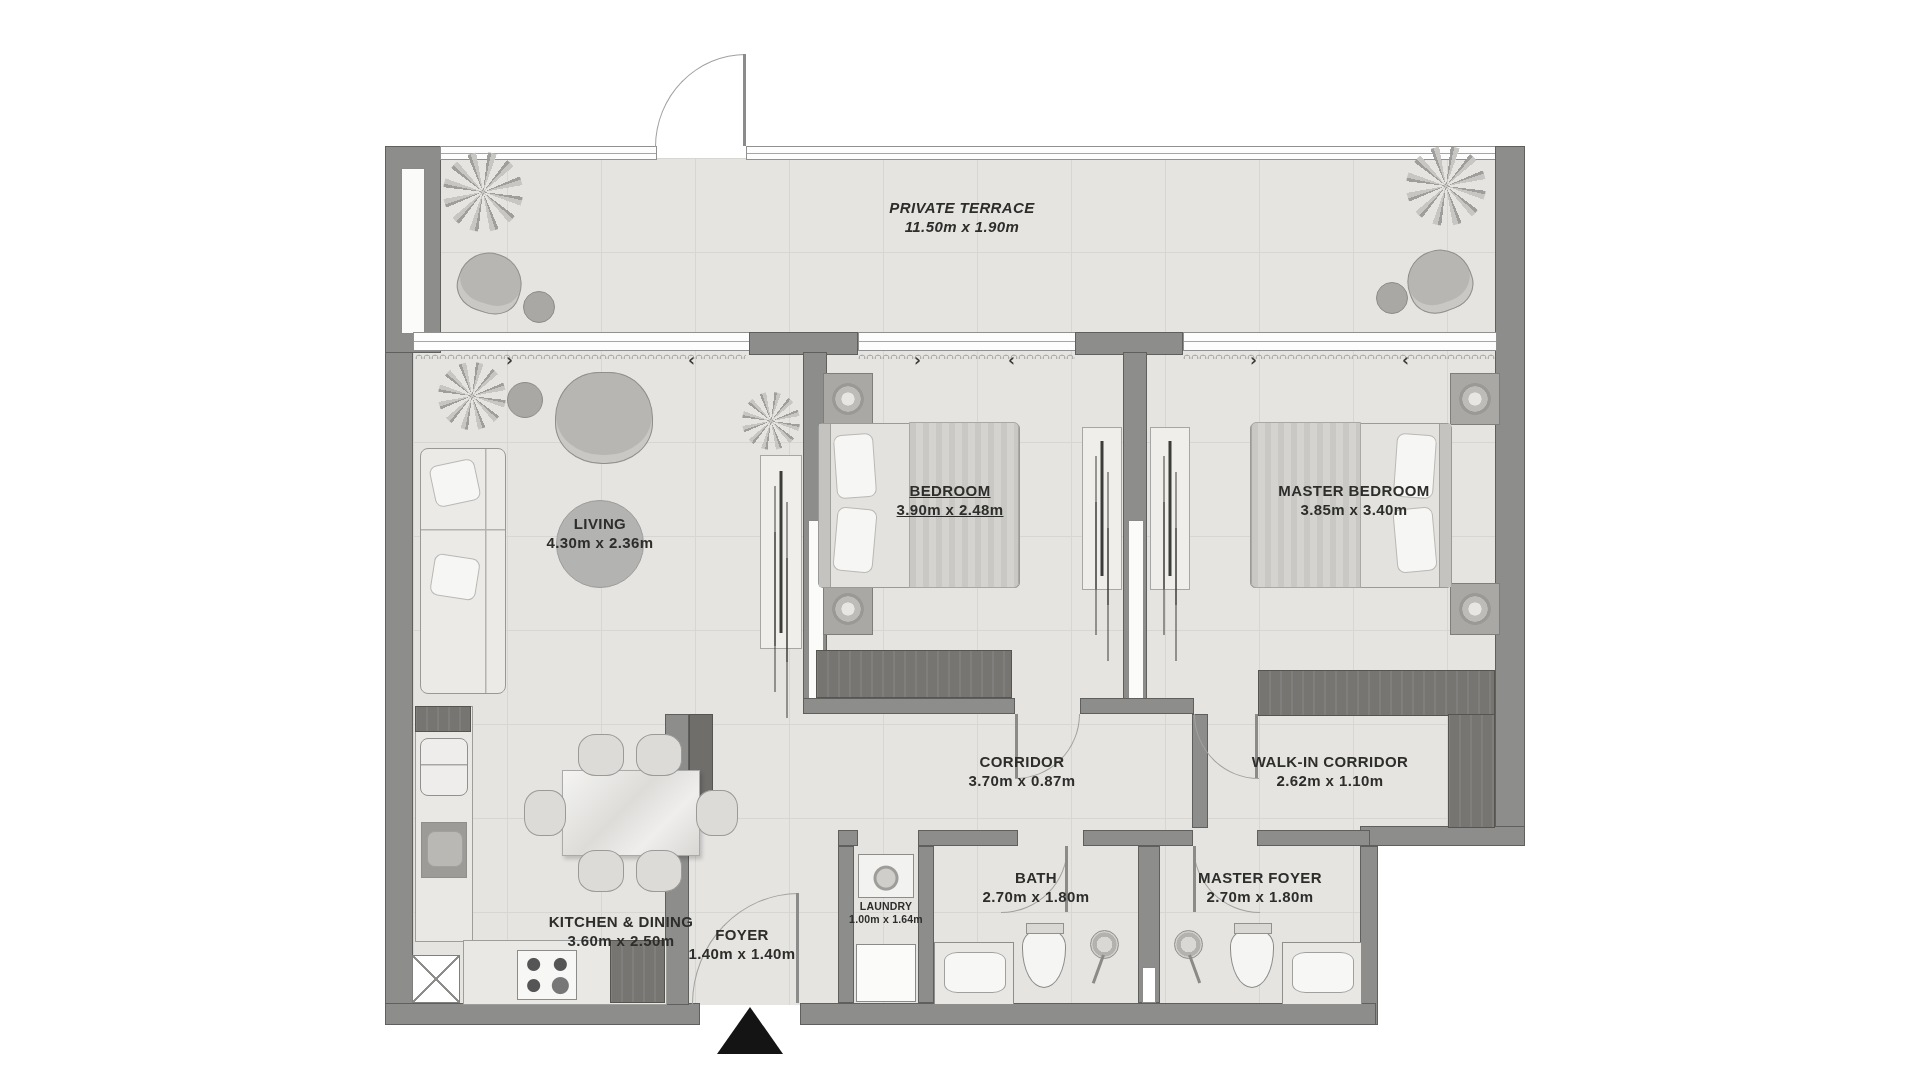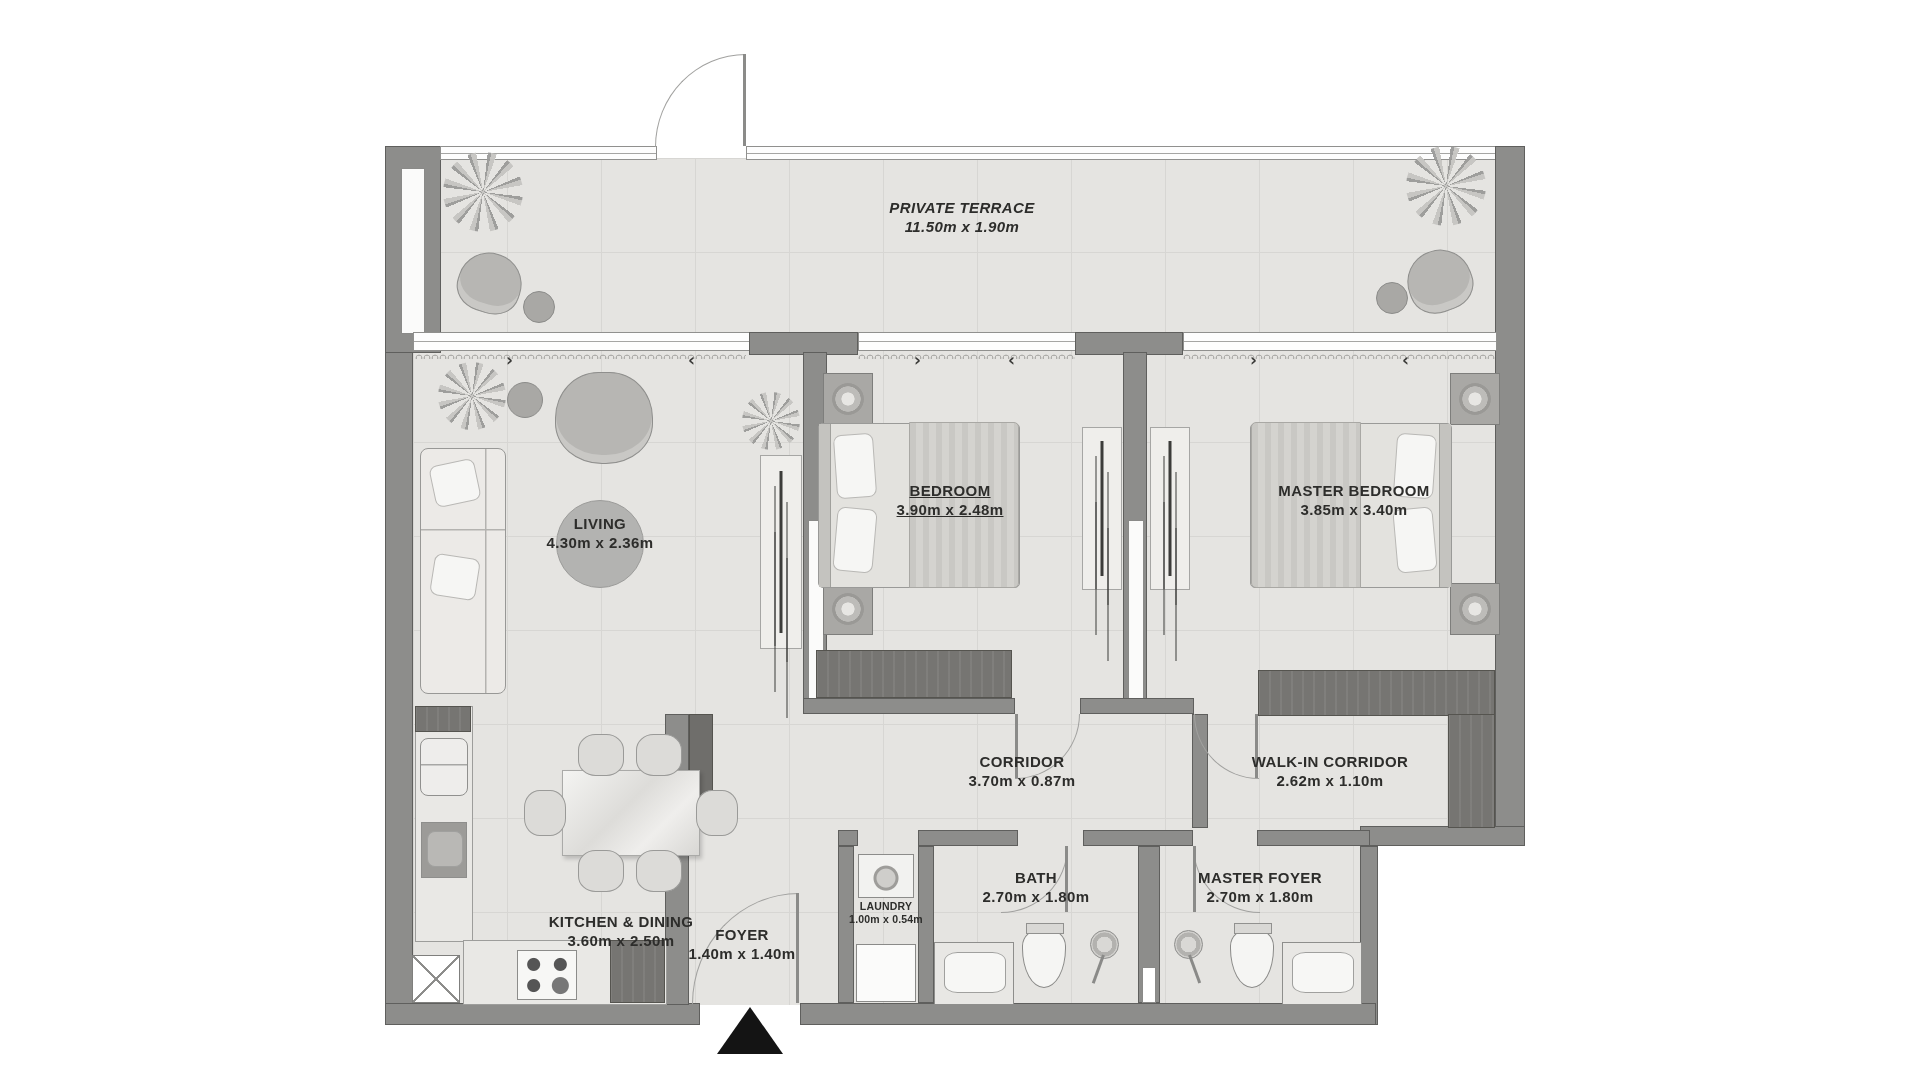--- a/index.html
+++ b/index.html
@@ -274,21 +274,21 @@
   <div class="rlabel" style="left:621px;top:893px;margin-top:19px;">
     <span>KITCHEN &amp; DINING</span><br>
     <span>3.60m x 2.50m</span>
   </div>
   <div class="rlabel" style="left:742px;top:925px;">
     <span>FOYER</span><br>
     <span>1.40m x 1.40m</span>
   </div>
   <div class="rlabel small" style="left:886px;top:900px;">
     <span>LAUNDRY</span><br>
-    <span>1.00m x 0.54m</span>
+    <span>1.00m x 1.64m</span>
   </div>
   <div class="rlabel" style="left:1036px;top:868px;">
     <span>BATH</span><br>
     <span>2.70m x 1.80m</span>
   </div>
   <div class="rlabel" style="left:1260px;top:868px;">
     <span>MASTER FOYER</span><br>
     <span>2.70m x 1.80m</span>
   </div>
 

